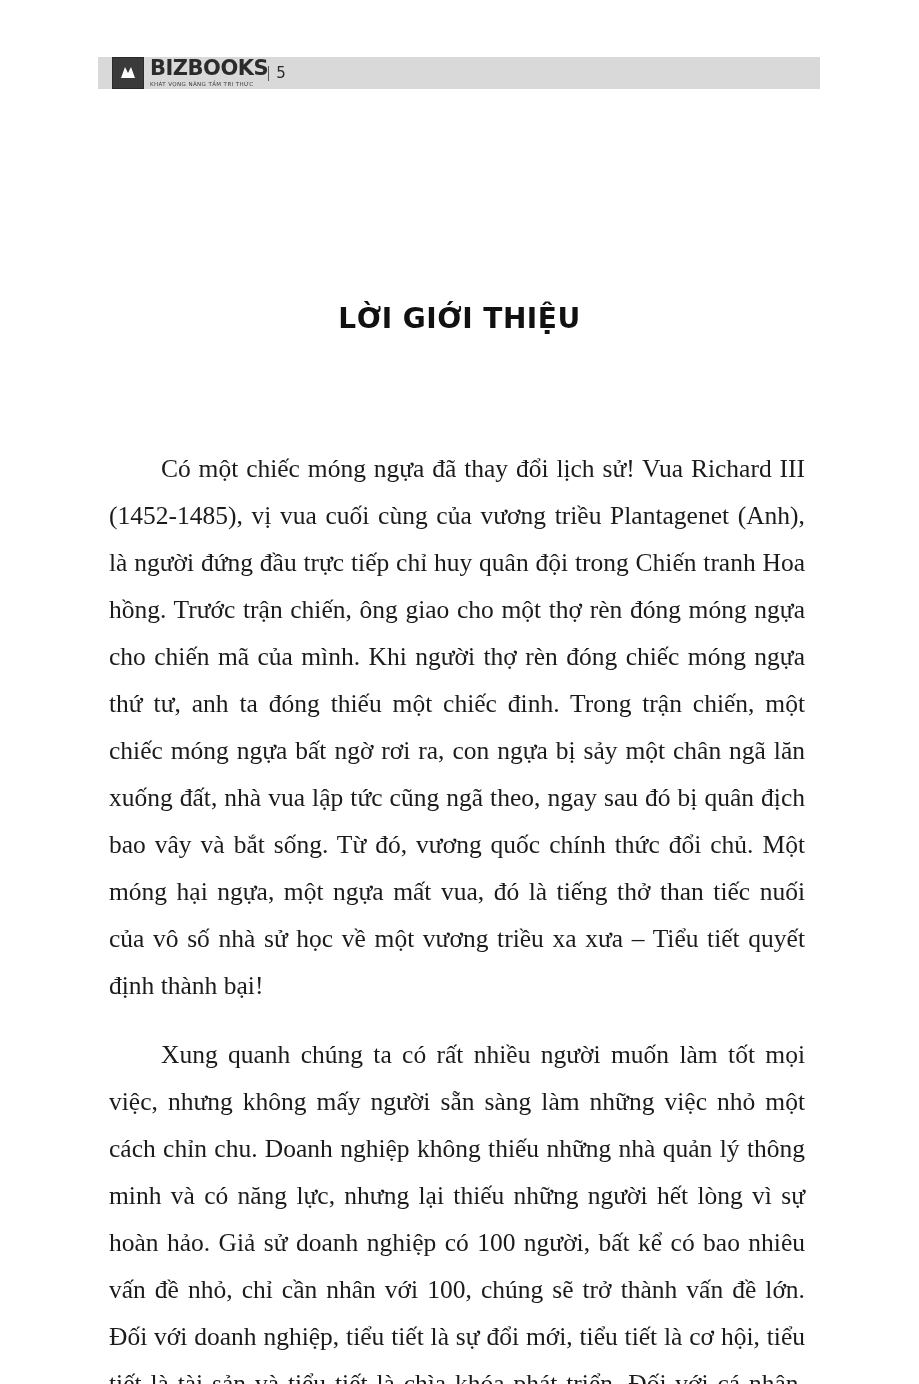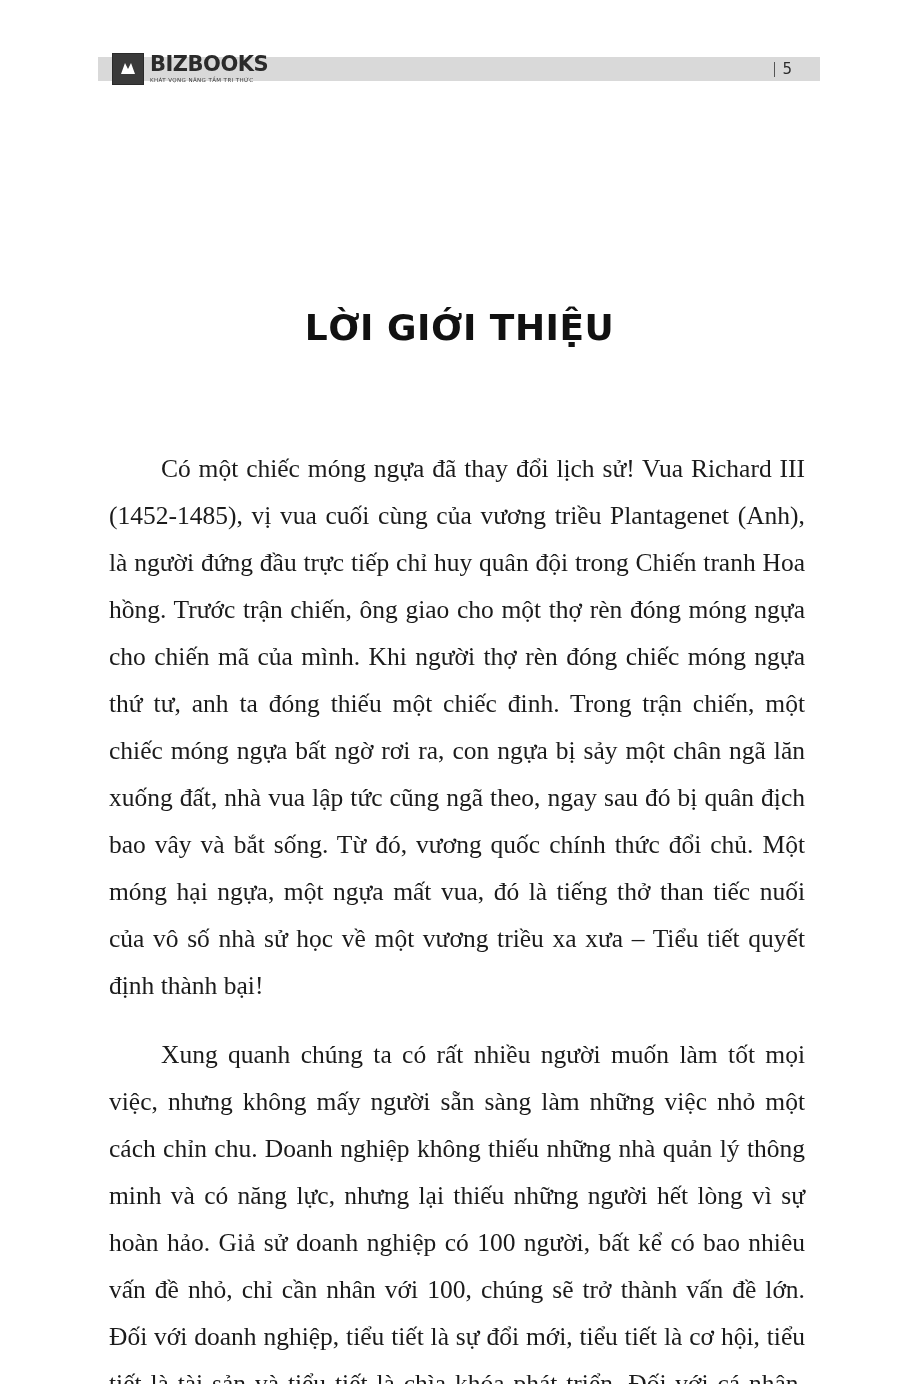--- a/index.html
+++ b/index.html
@@ -21,25 +21,24 @@
     inset: 0;
     background: #ffffff;
   }
 
   
   .header-band {
     position: absolute;
     left: 98px;
     top: 57px;
     width: 722px;
-    height: 24px;
+    height: 32px;
     background: #d9d9d9;
     display: flex;
     align-items: center;
-    justify-content: space-between;
   }
   .logo-wrap {
     display: flex;
     align-items: center;
     margin-left: 14px;
   }
   .logo-mark {
     width: 30px;
     height: 30px;
     background: #3a3a3a;
@@ -93,21 +92,21 @@
 
   
   .doc-title {
     position: absolute;
     left: 0;
     right: 0;
     top: 283px;
     text-align: center;
     font-family: "DejaVu Sans", sans-serif;
     font-weight: bold;
-    font-size: 36px;
+    font-size: 28px;
     letter-spacing: 0.5px;
     color: #111111;
   }
 
   
   .body-text {
     position: absolute;
     left: 96px;
     top: 432px;
     width: 722px;

